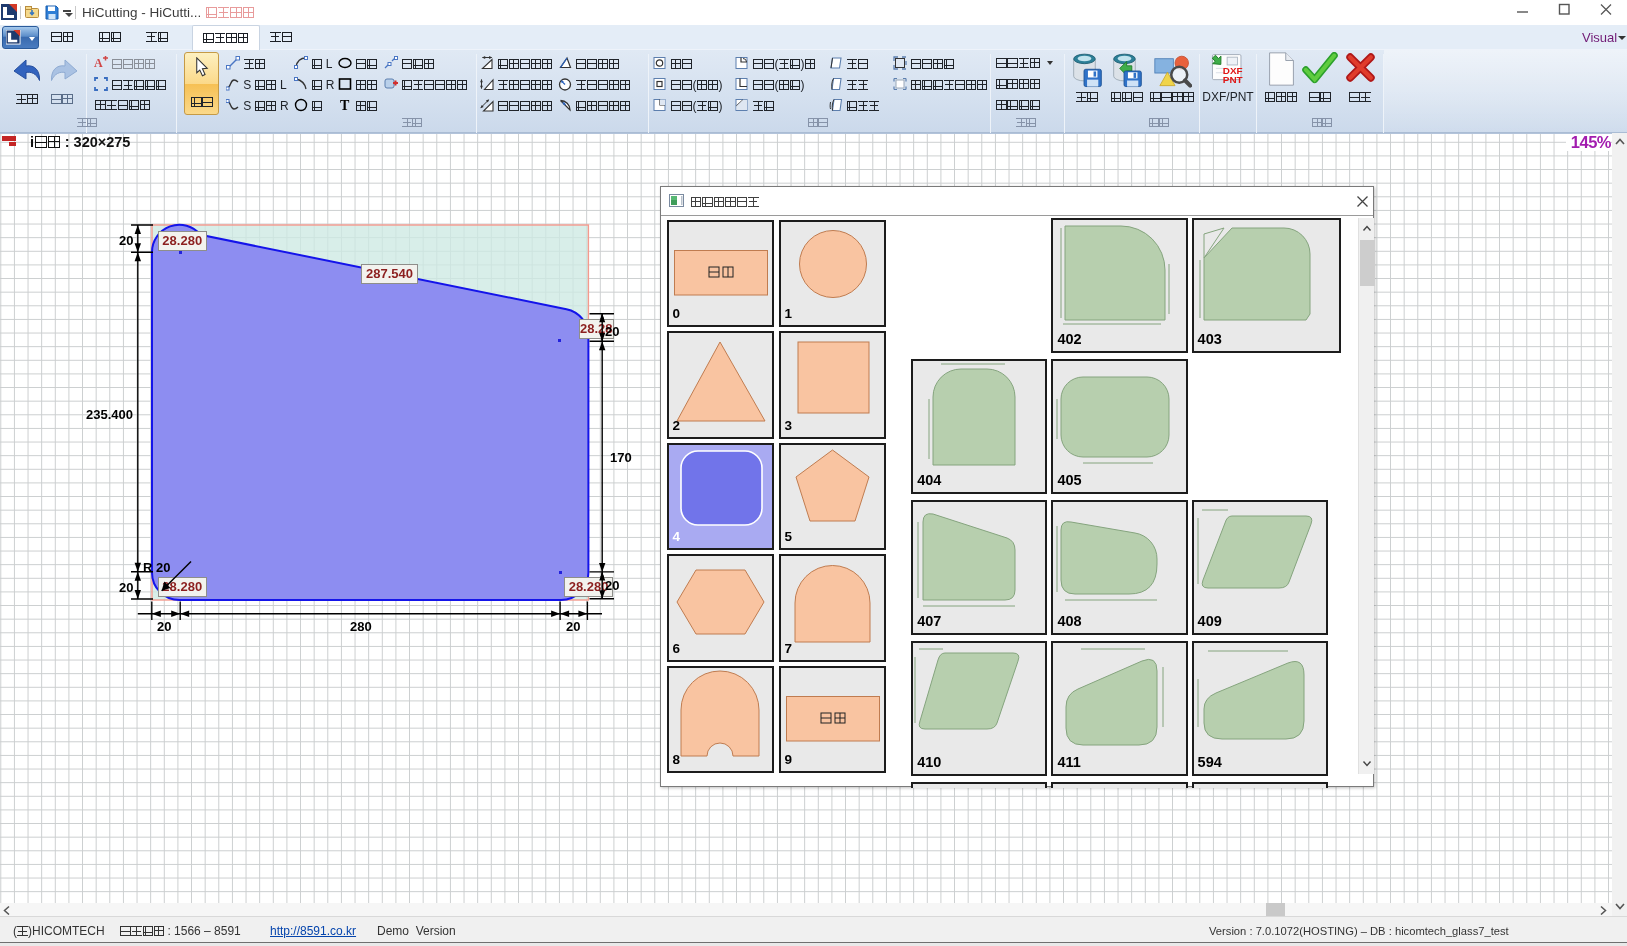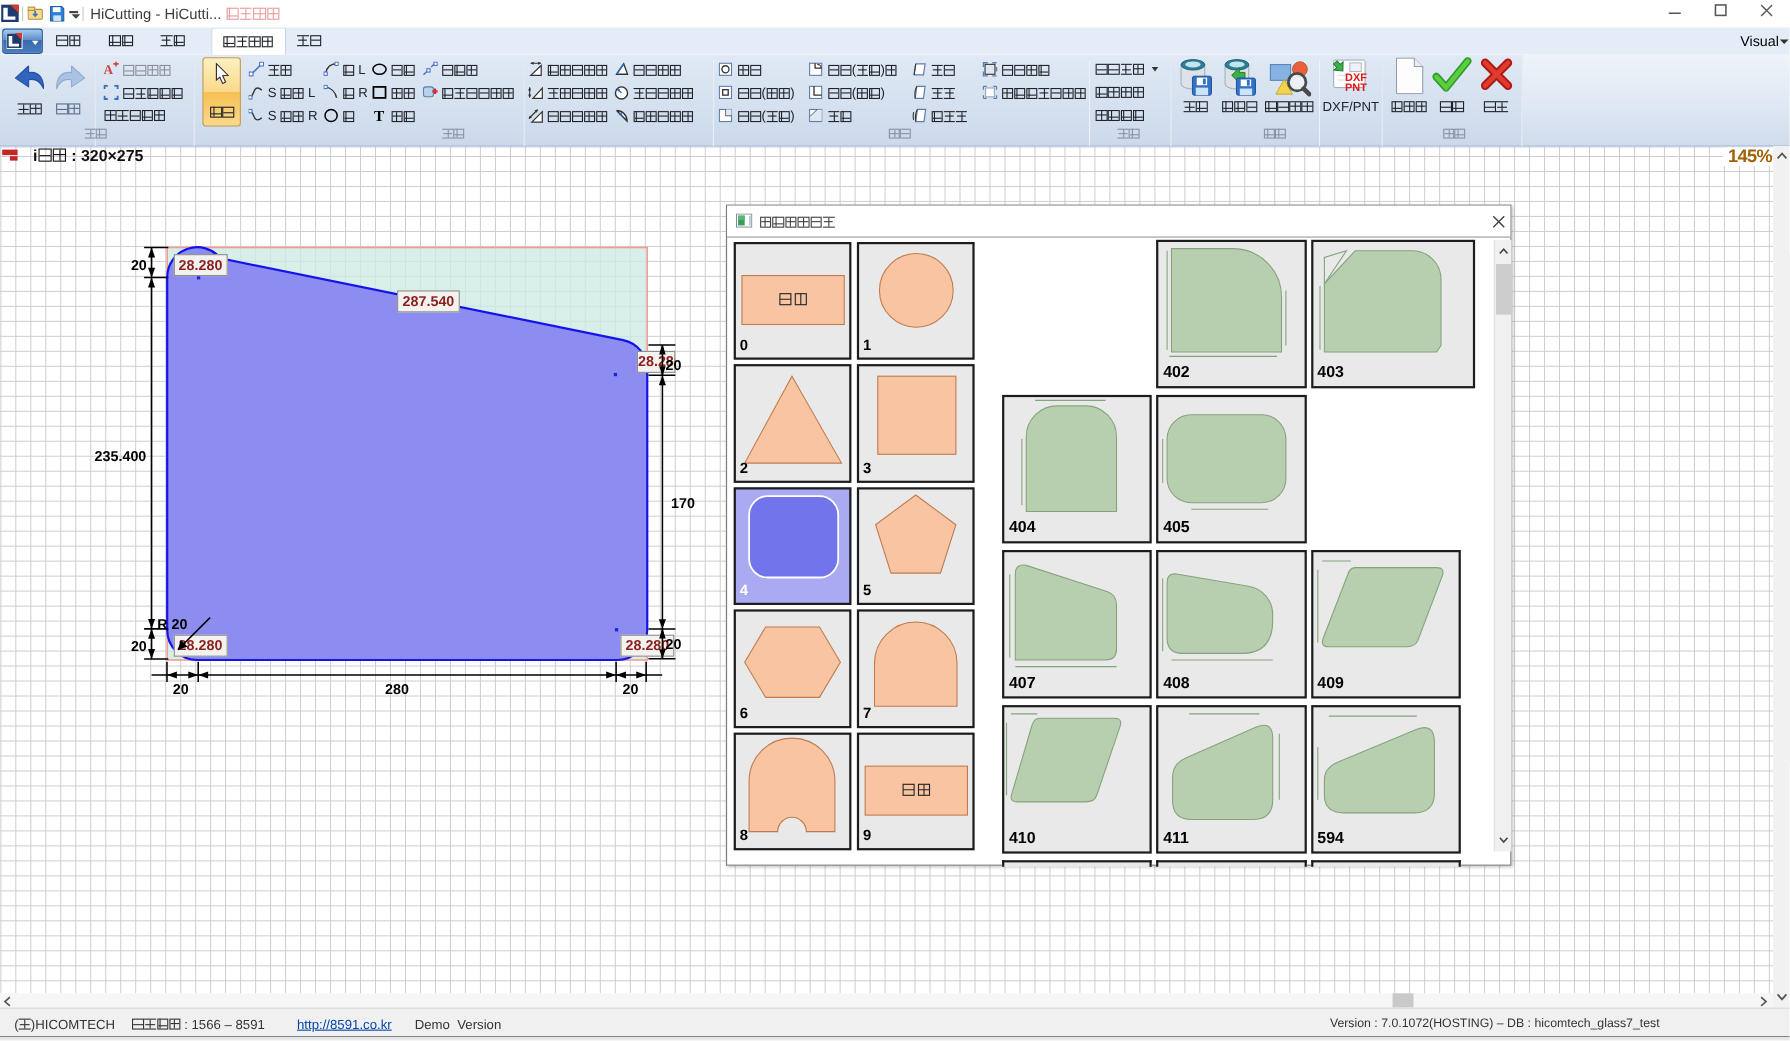--- a/index.html
+++ b/index.html
@@ -80,21 +80,21 @@
         <polygon points="15,0 15,7 8,0" fill="#d33a28"></polygon>
         <polygon points="2,13 12,13 12,10.5 5.5,10.5 5.5,3 2,3" fill="#fff"></polygon>
       </svg>
    <div class="ab" style="left:26px;top:10px;width:0;height:0;border-left:3.5px solid transparent;border-right:3.5px solid transparent;border-top:4px solid #fff"></div>
  </div>
  <div class="tab" style="left:38px;width:48px"><i class="g g0 "></i><i class="g g1 "></i></div>
  <div class="tab" style="left:86px;width:48px"><i class="g g3 "></i><i class="g g3 "></i></div>
  <div class="tab" style="left:133px;width:48px"><i class="g g2 "></i><i class="g g3 "></i></div>
  <div class="tab" style="left:191.6px;width:68.8px;background:#fff;border:1px solid #c9d4e2;border-bottom:none;border-radius:2px 2px 0 0"><i class="g g3 "></i><i class="g g2 "></i><i class="g g1 "></i><i class="g g1 "></i></div>
  <div class="tab" style="left:257px;width:48px"><i class="g g2 "></i><i class="g g0 "></i></div>
- <div class="ab" style="left:1582px;top:5px;font-size:13px;color:#000000">Visual</div>
+ <div class="ab" style="left:1582px;top:5px;font-size:13px;color:#701a75">Visual</div>
  <div class="ab" style="left:1618px;top:11px;width:0;height:0;border-left:4px solid transparent;border-right:4px solid transparent;border-top:4.5px solid #333"></div>
 </div>
 <div class="ab" id="ribbon">
     <div class="rsep" style="left:86px"></div>
     <div class="rsep" style="left:176px"></div>
     <div class="rsep" style="left:476px"></div>
     <div class="rsep" style="left:648px"></div>
     <div class="rsep" style="left:990px"></div>
     <div class="rsep" style="left:1064px"></div>
     <div class="rsep" style="left:1199px"></div>
@@ -307,21 +307,21 @@
         <path d="M6 6 L30 30 M30 6 L6 30" stroke="#b01818" stroke-width="9" stroke-linecap="round"></path>
         <path d="M6 6 L30 30 M30 6 L6 30" stroke="#e03c2c" stroke-width="5" stroke-linecap="round"></path>
       </svg></div>
     <div class="bbtn" style="left:1322px;top:40px;width:76px"><i class="g g0 "></i><i class="g g2 "></i></div>
   </div>
 <div class="ab" id="canvas"></div>
 <div class="ab" id="canvtop"></div>
 <div class="ab" style="left:2px;top:136px;width:14px;height:5px;background:#c42525"></div>
 <div class="ab" style="left:9px;top:142px;width:7px;height:4px;background:#c42525"></div>
 <div class="ab" style="left:30px;top:134px;font-size:14.5px;font-weight:bold;color:#111">i<i class="g g0 "></i><i class="g g1 "></i> : 320×275</div>
-<div class="ab" style="left:1566px;top:133.5px;width:45px;height:17.5px;background:#fff;font-size:16.5px;font-weight:bold;color:#a16207;text-align:right;line-height:17px;letter-spacing:-0.5px">145%</div>
+<div class="ab" style="left:1566px;top:133.5px;width:45px;height:17.5px;background:#fff;font-size:16.5px;font-weight:bold;color:#a21caf;text-align:right;line-height:17px;letter-spacing:-0.5px">145%</div>
 <div class="ab" id="vsb">
  <svg class="ab" style="left:2px;top:4px" width="12" height="10">
       <path d="M2 7 L6 2.5 L10 7" stroke="#555" stroke-width="1.6" fill="none"></path>
     </svg>
  <svg class="ab" style="left:2px;top:768px" width="12" height="10">
       <path d="M2 3 L6 7.5 L10 3" stroke="#555" stroke-width="1.6" fill="none"></path>
     </svg>
 </div>
 <div class="ab" id="hsb">
  <svg class="ab" style="left:2px;top:2px" width="10" height="10">

